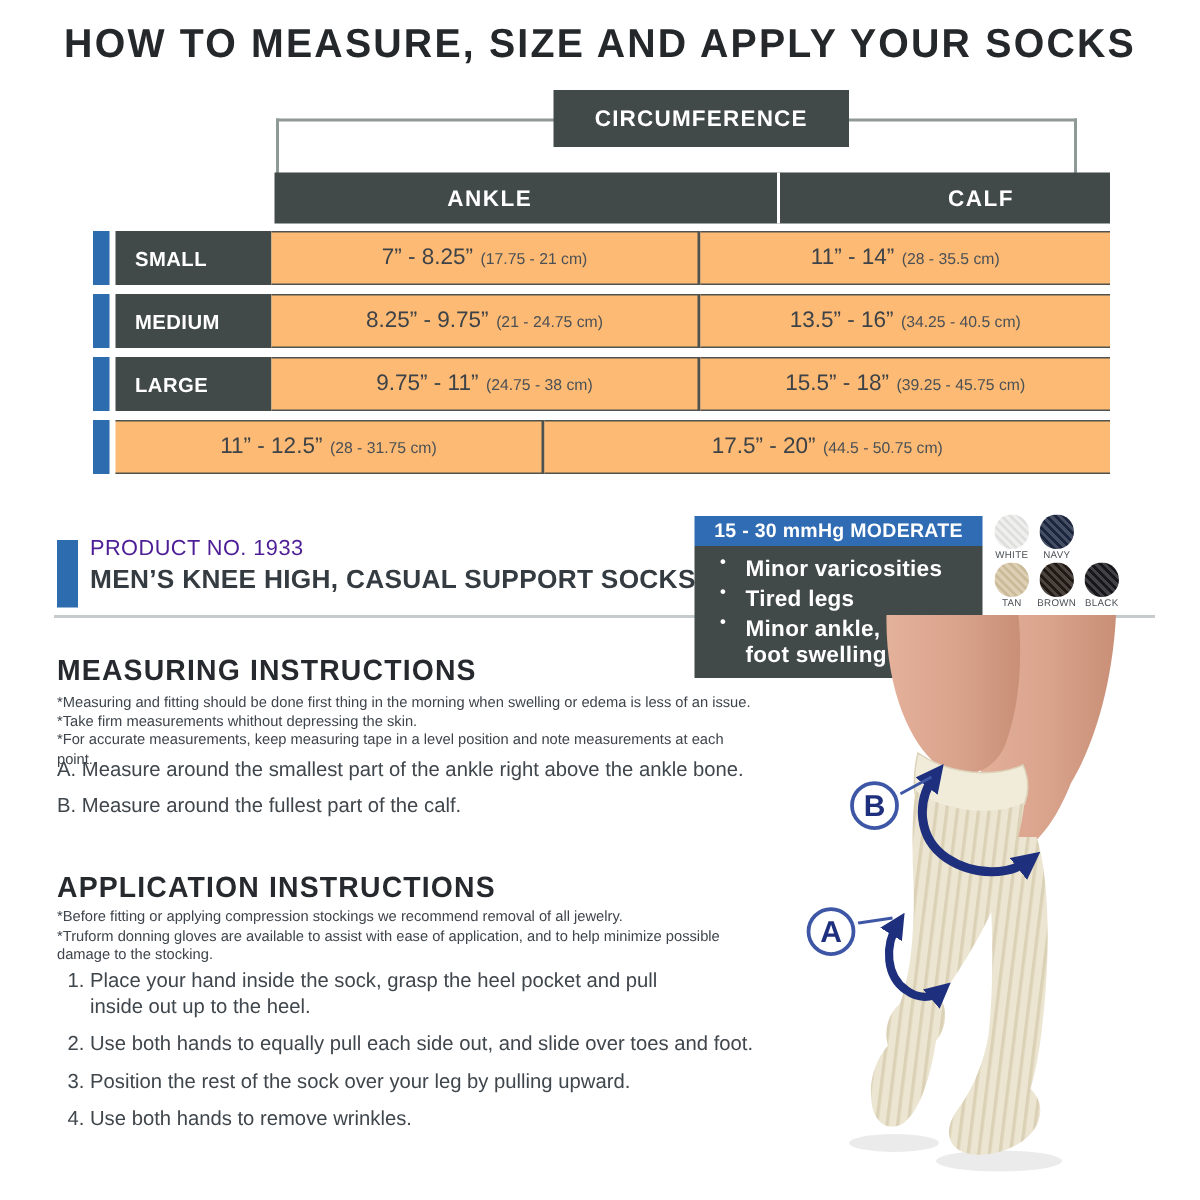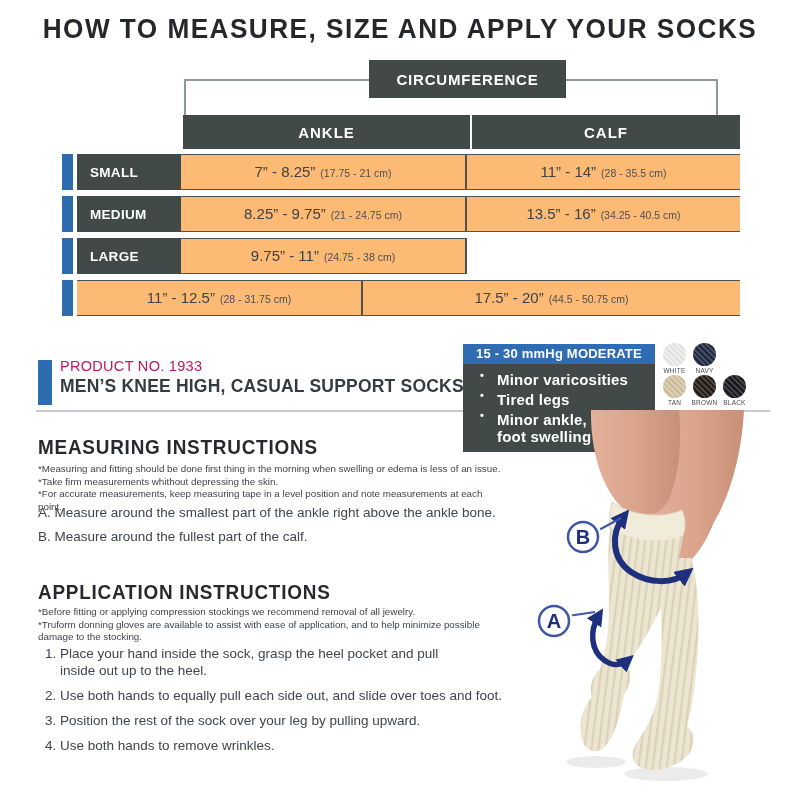--- a/index.html
+++ b/index.html
@@ -7,41 +7,41 @@
        font-family:"Liberation Sans", sans-serif;color:#3f464c;}
   .abs{position:absolute;}
   
   .title{left:0;top:14px;width:800px;text-align:center;font-size:27px;
          letter-spacing:1.5px;color:#25282b;font-weight:600;transform:scaleX(.97);}
   
   .charcoal{background:#414a48;color:#fff;}
   .circ-box{left:369px;top:60px;width:197px;height:38px;display:flex;align-items:center;
             justify-content:center;font-size:15px;font-weight:bold;letter-spacing:.8px;z-index:2;}
   .bracket{left:184px;top:79px;width:530px;height:36px;border:2px solid #8f9a97;border-bottom:none;z-index:1;}
-  .col-head{left:183px;top:115px;width:557px;height:34px;display:flex;z-index:2;}
+  .col-head{left:183px;top:115px;width:557px;height:34px;display:flex;z-index:2;gap:48px;}
   .col-head .cell{display:flex;align-items:center;justify-content:center;font-size:15px;
                   font-weight:bold;letter-spacing:1px;}
   .col-head .cell.ankle{width:287px;}
   .col-head .vdiv{width:2px;background:#fff;}
   .col-head .cell.calf{flex:1;}
   .t-row{left:62px;width:678px;height:36px;display:flex;box-sizing:border-box;}
   .t-row .rbar{width:11px;background:#2d6cae;margin-right:4px;}
   .t-row .rlabel{width:104px;display:flex;align-items:center;padding-left:13px;
                  font-size:13.5px;font-weight:bold;letter-spacing:.3px;box-sizing:border-box;}
   .t-row .rcell{display:flex;align-items:baseline;justify-content:center;background:#fdba74;
                 border-top:1.5px solid #4e534f;border-bottom:1.5px solid #4e534f;
                 box-sizing:border-box;padding-top:8px;}
   .t-row .rcell.ankle{width:286px;border-right:2px solid #4e534f;}
   .t-row .rcell.calf{flex:1;}
   .t-row .in{font-size:15px;color:#3c4247;}
   .t-row .cm{font-size:10.5px;color:#4a5055;margin-left:5px;}
   
   .divider{left:36px;top:410px;width:734px;height:2px;background:#c6cbce;}
   .pbar{left:38px;top:360px;width:14px;height:45px;background:#2d6cae;}
-  .pno{left:60px;top:358px;font-size:14.5px;letter-spacing:.3px;color:#be185d;}
+  .pno{left:60px;top:358px;font-size:14.5px;letter-spacing:.3px;color:#4c1d95;}
   .pname{left:60px;top:376px;font-size:17.5px;font-weight:600;letter-spacing:.2px;color:#343b41;}
   
   .badge{left:463px;top:344px;width:192px;}
   .badge .bhead{background:#2f6cb3;color:#fff;font-weight:bold;font-size:13px;
                 text-align:center;padding:2px 0 3px;letter-spacing:.2px;}
   .badge .bbody{background:#414a48;padding:5px 8px 6px;}
   .badge .bline{position:relative;color:#fff;font-size:15px;font-weight:bold;
                 padding:1.5px 0 1.5px 26px;letter-spacing:.2px;}
   .badge .bline::before{content:"•";position:absolute;left:9px;top:0;font-size:11px;}
   
@@ -102,20 +102,24 @@
         <span class="in">13.5” - 16”</span>
         <span class="cm">(34.25 - 40.5 cm)</span>
       </div>
   </div>
   <div class="abs t-row" style="top:238px">
     <div class="rbar"></div>
     <div class="rlabel charcoal">LARGE</div>
     <div class="rcell ankle">
         <span class="in">9.75” - 11”</span>
         <span class="cm">(24.75 - 38 cm)</span>
+      </div>
+    <div class="rcell calf">
+        <span class="in">15.5” - 18”</span>
+        <span class="cm">(39.25 - 45.75 cm)</span>
       </div>
   </div>
   <div class="abs t-row" style="top:280px">
     <div class="rbar"></div>
     <div class="rcell ankle">
         <span class="in">11” - 12.5”</span>
         <span class="cm">(28 - 31.75 cm)</span>
       </div>
     <div class="rcell calf">
         <span class="in">17.5” - 20”</span>

